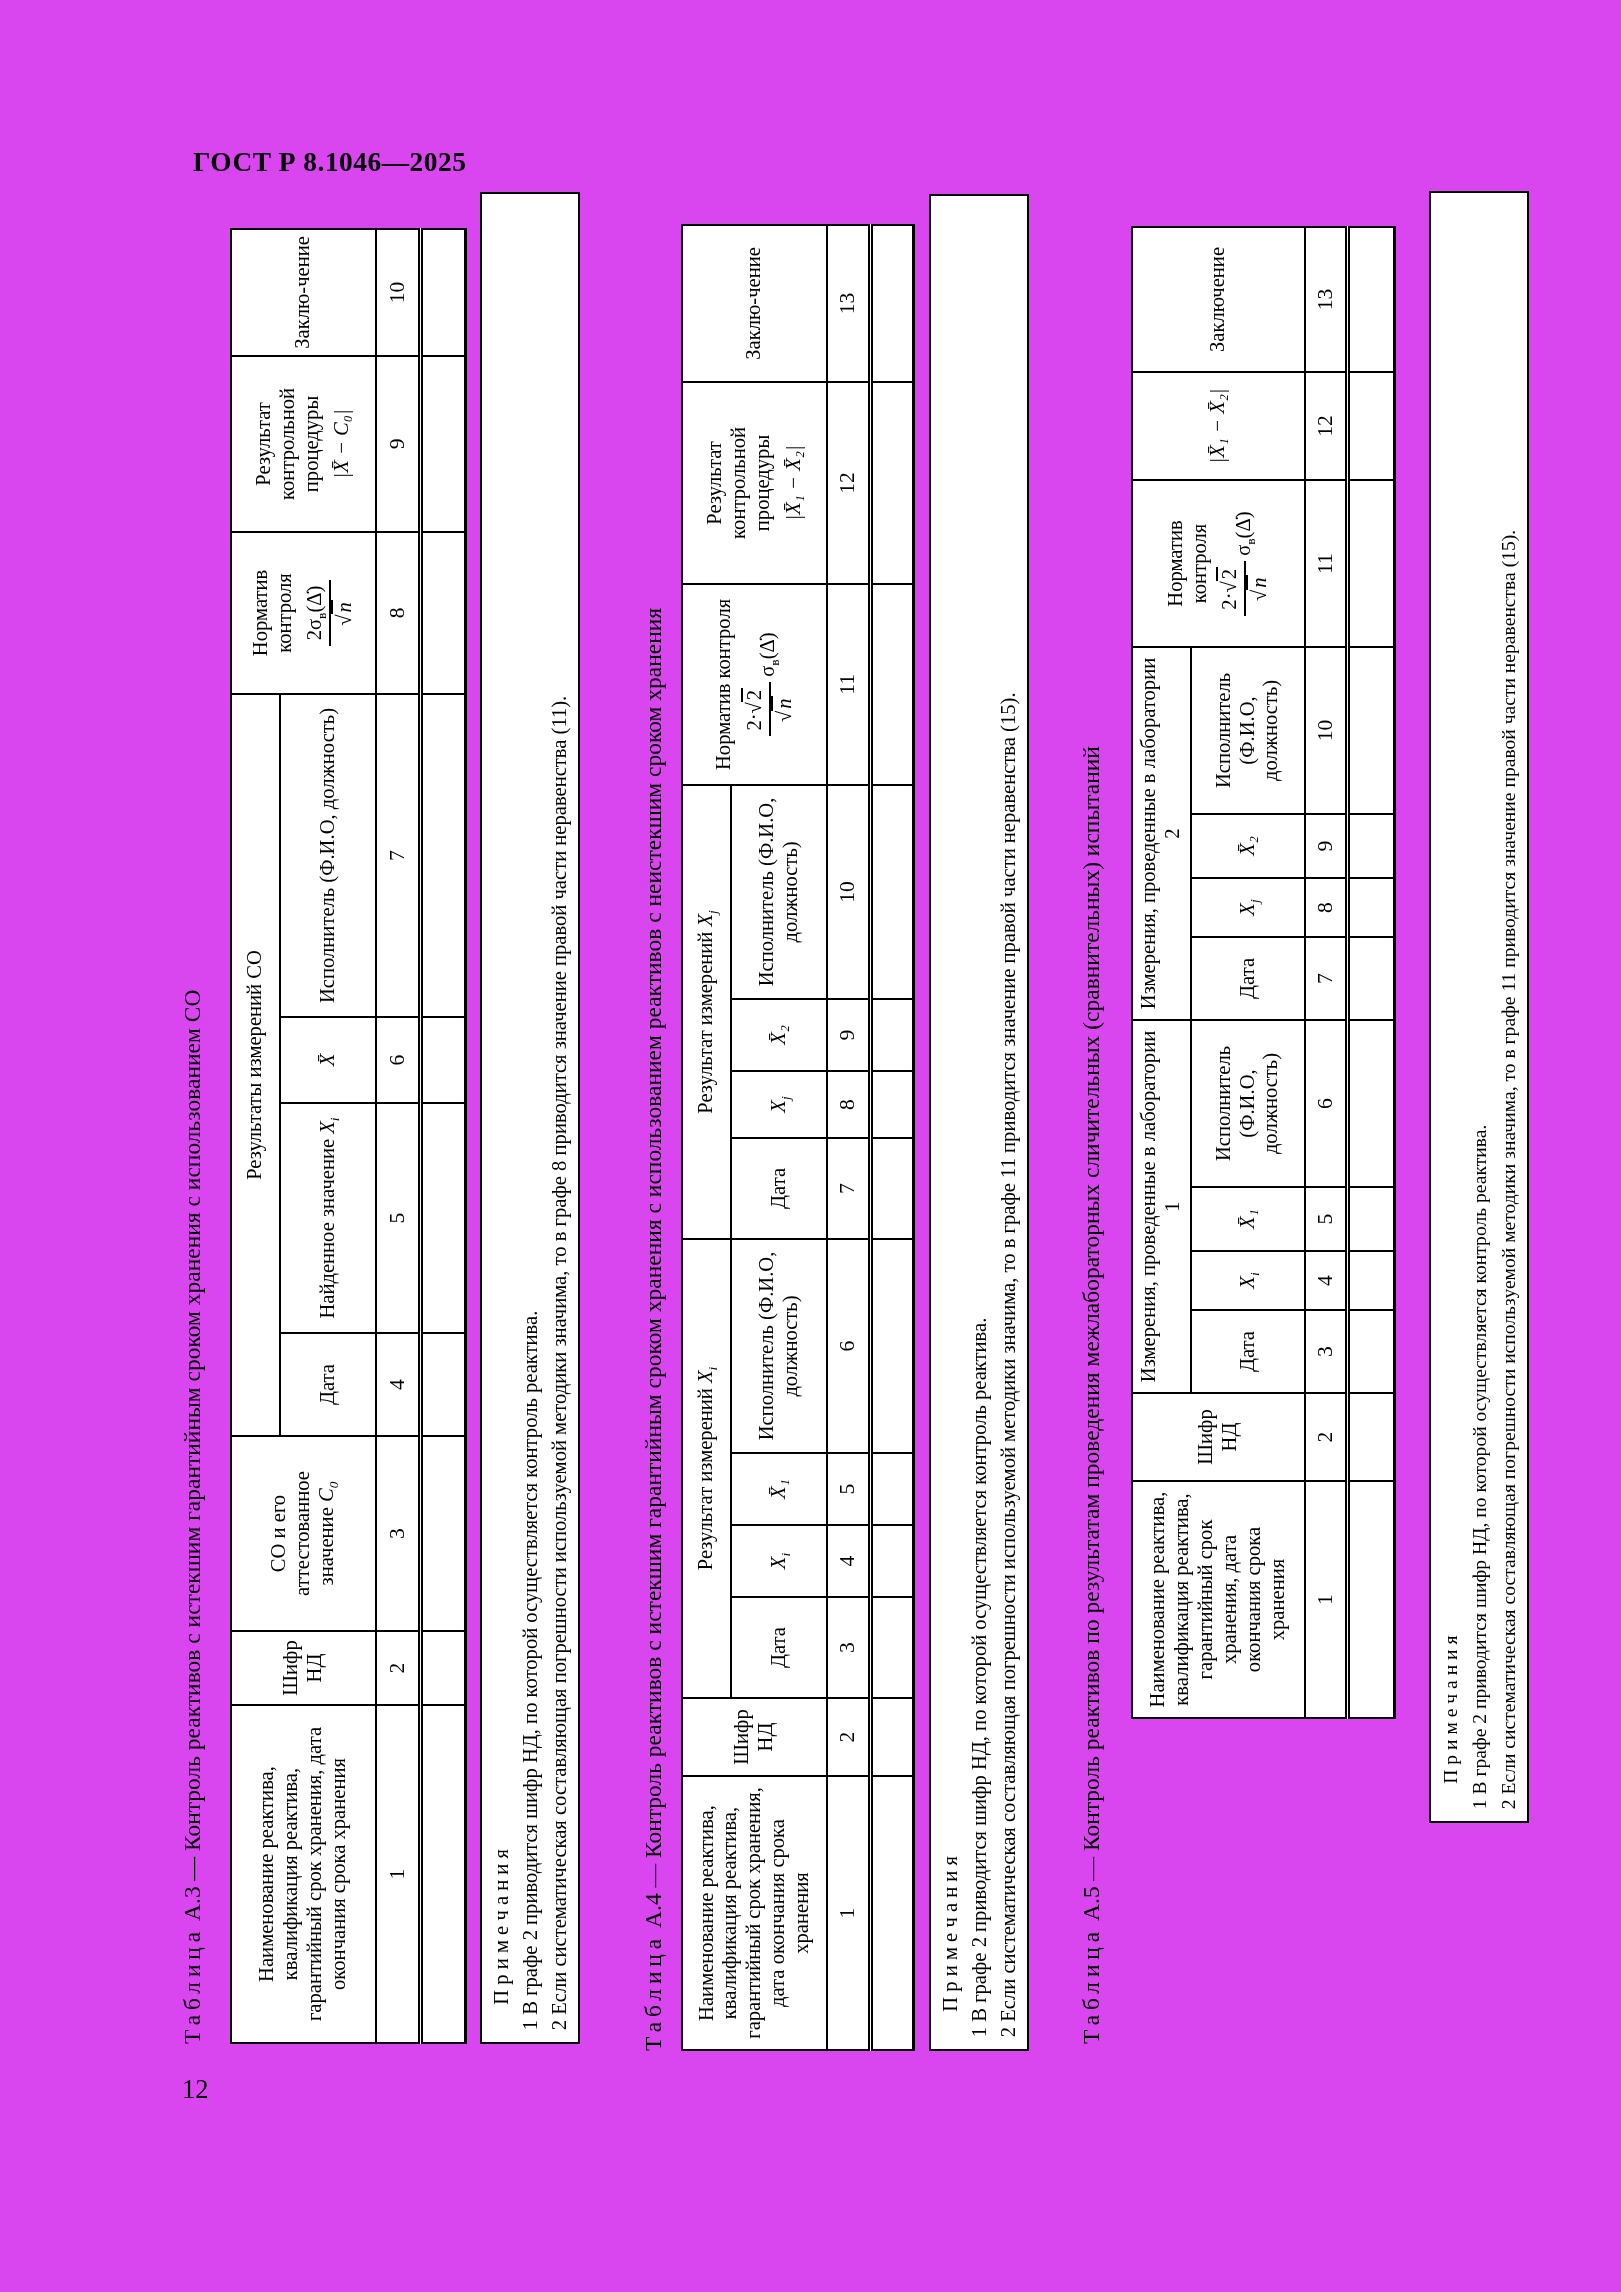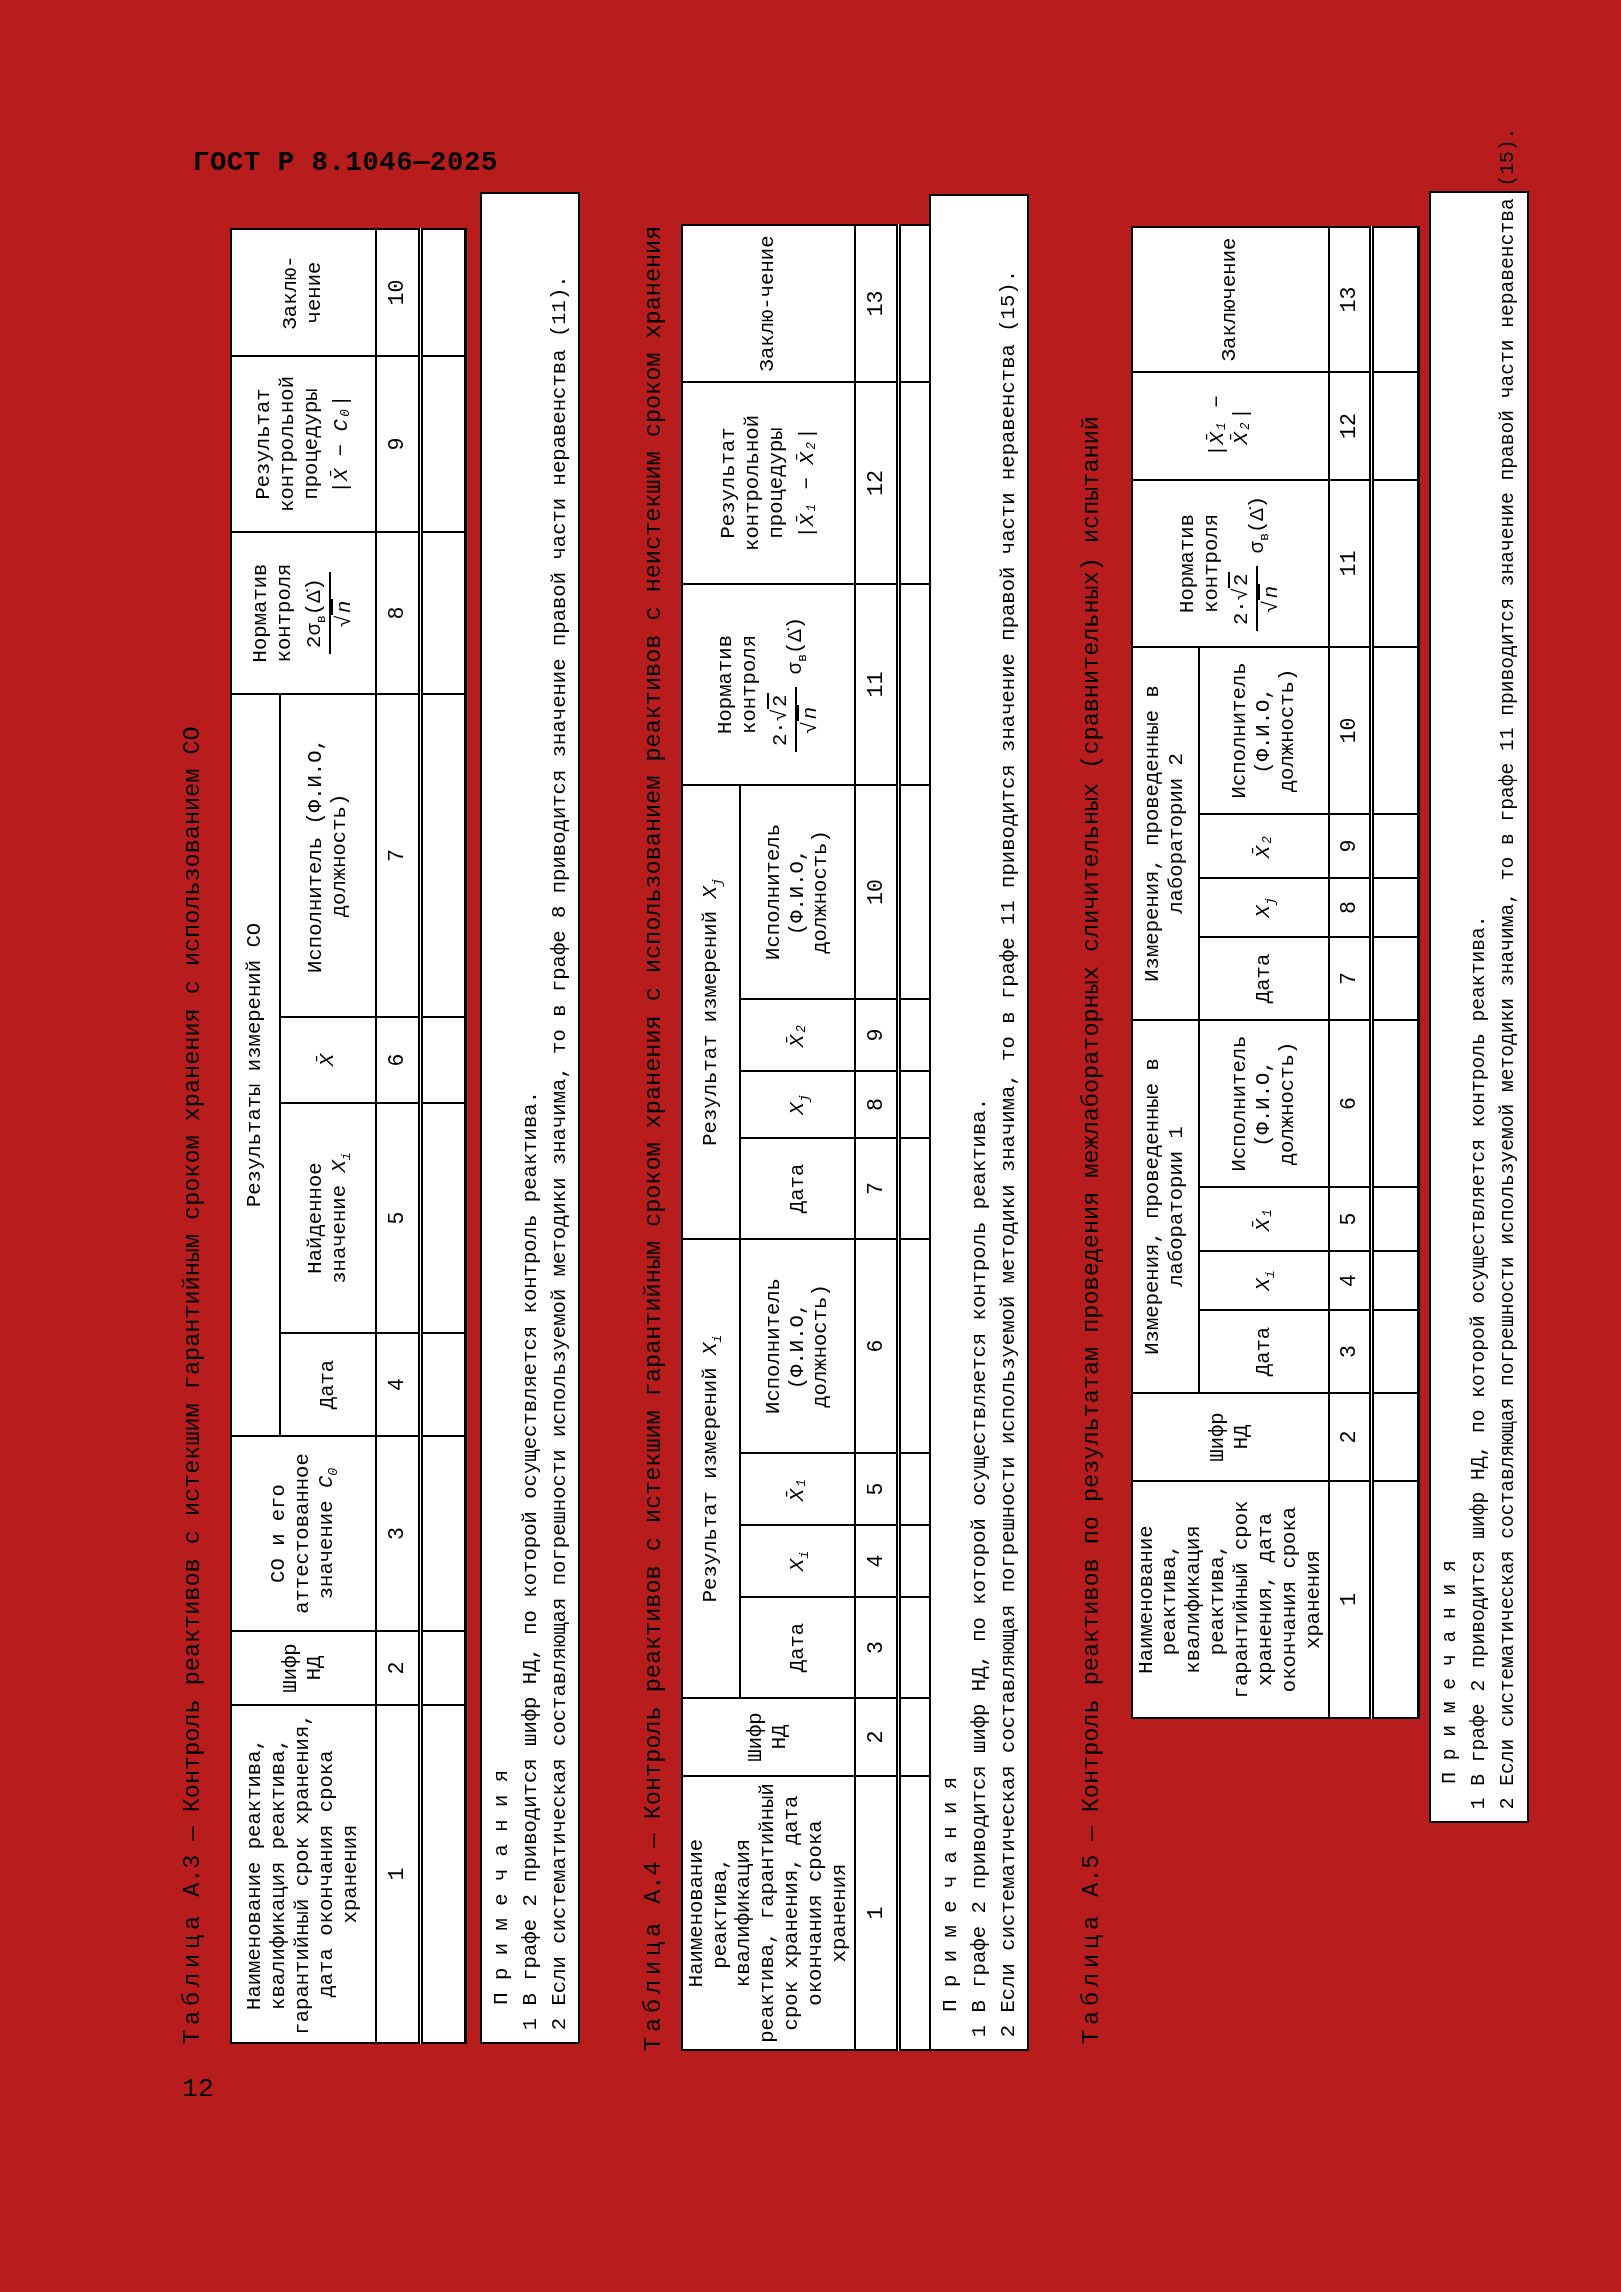--- a/index.html
+++ b/index.html
@@ -1,17 +1,17 @@
 <!DOCTYPE html>
 <html><head>
 <meta charset="utf-8">
 <style>
   html,body{margin:0;padding:0;background:#e8e8e8;}
-  #page{position:relative;width:1621px;height:2293px;background:#b91c1c;overflow:hidden;
-        font-family:Liberation Mono, monospace;color:#000;}
+  #page{position:relative;width:1621px;height:2293px;background:#d946ef;overflow:hidden;
+        font-family:Liberation Serif, serif;color:#000;}
   .abs{position:absolute;}
   .rot{position:absolute;transform:rotate(-90deg);transform-origin:0 0;}
 
   #doc-header{left:193px;top:147px;font-size:27.4px;font-weight:bold;letter-spacing:0.5px;}
   #page-num{left:182px;top:2074px;font-size:26.5px;}
 
   .caption{font-size:23.5px;white-space:nowrap;}
   .cap-word{letter-spacing:4.9px;}
 
   table.gost{border-collapse:collapse;table-layout:fixed;

